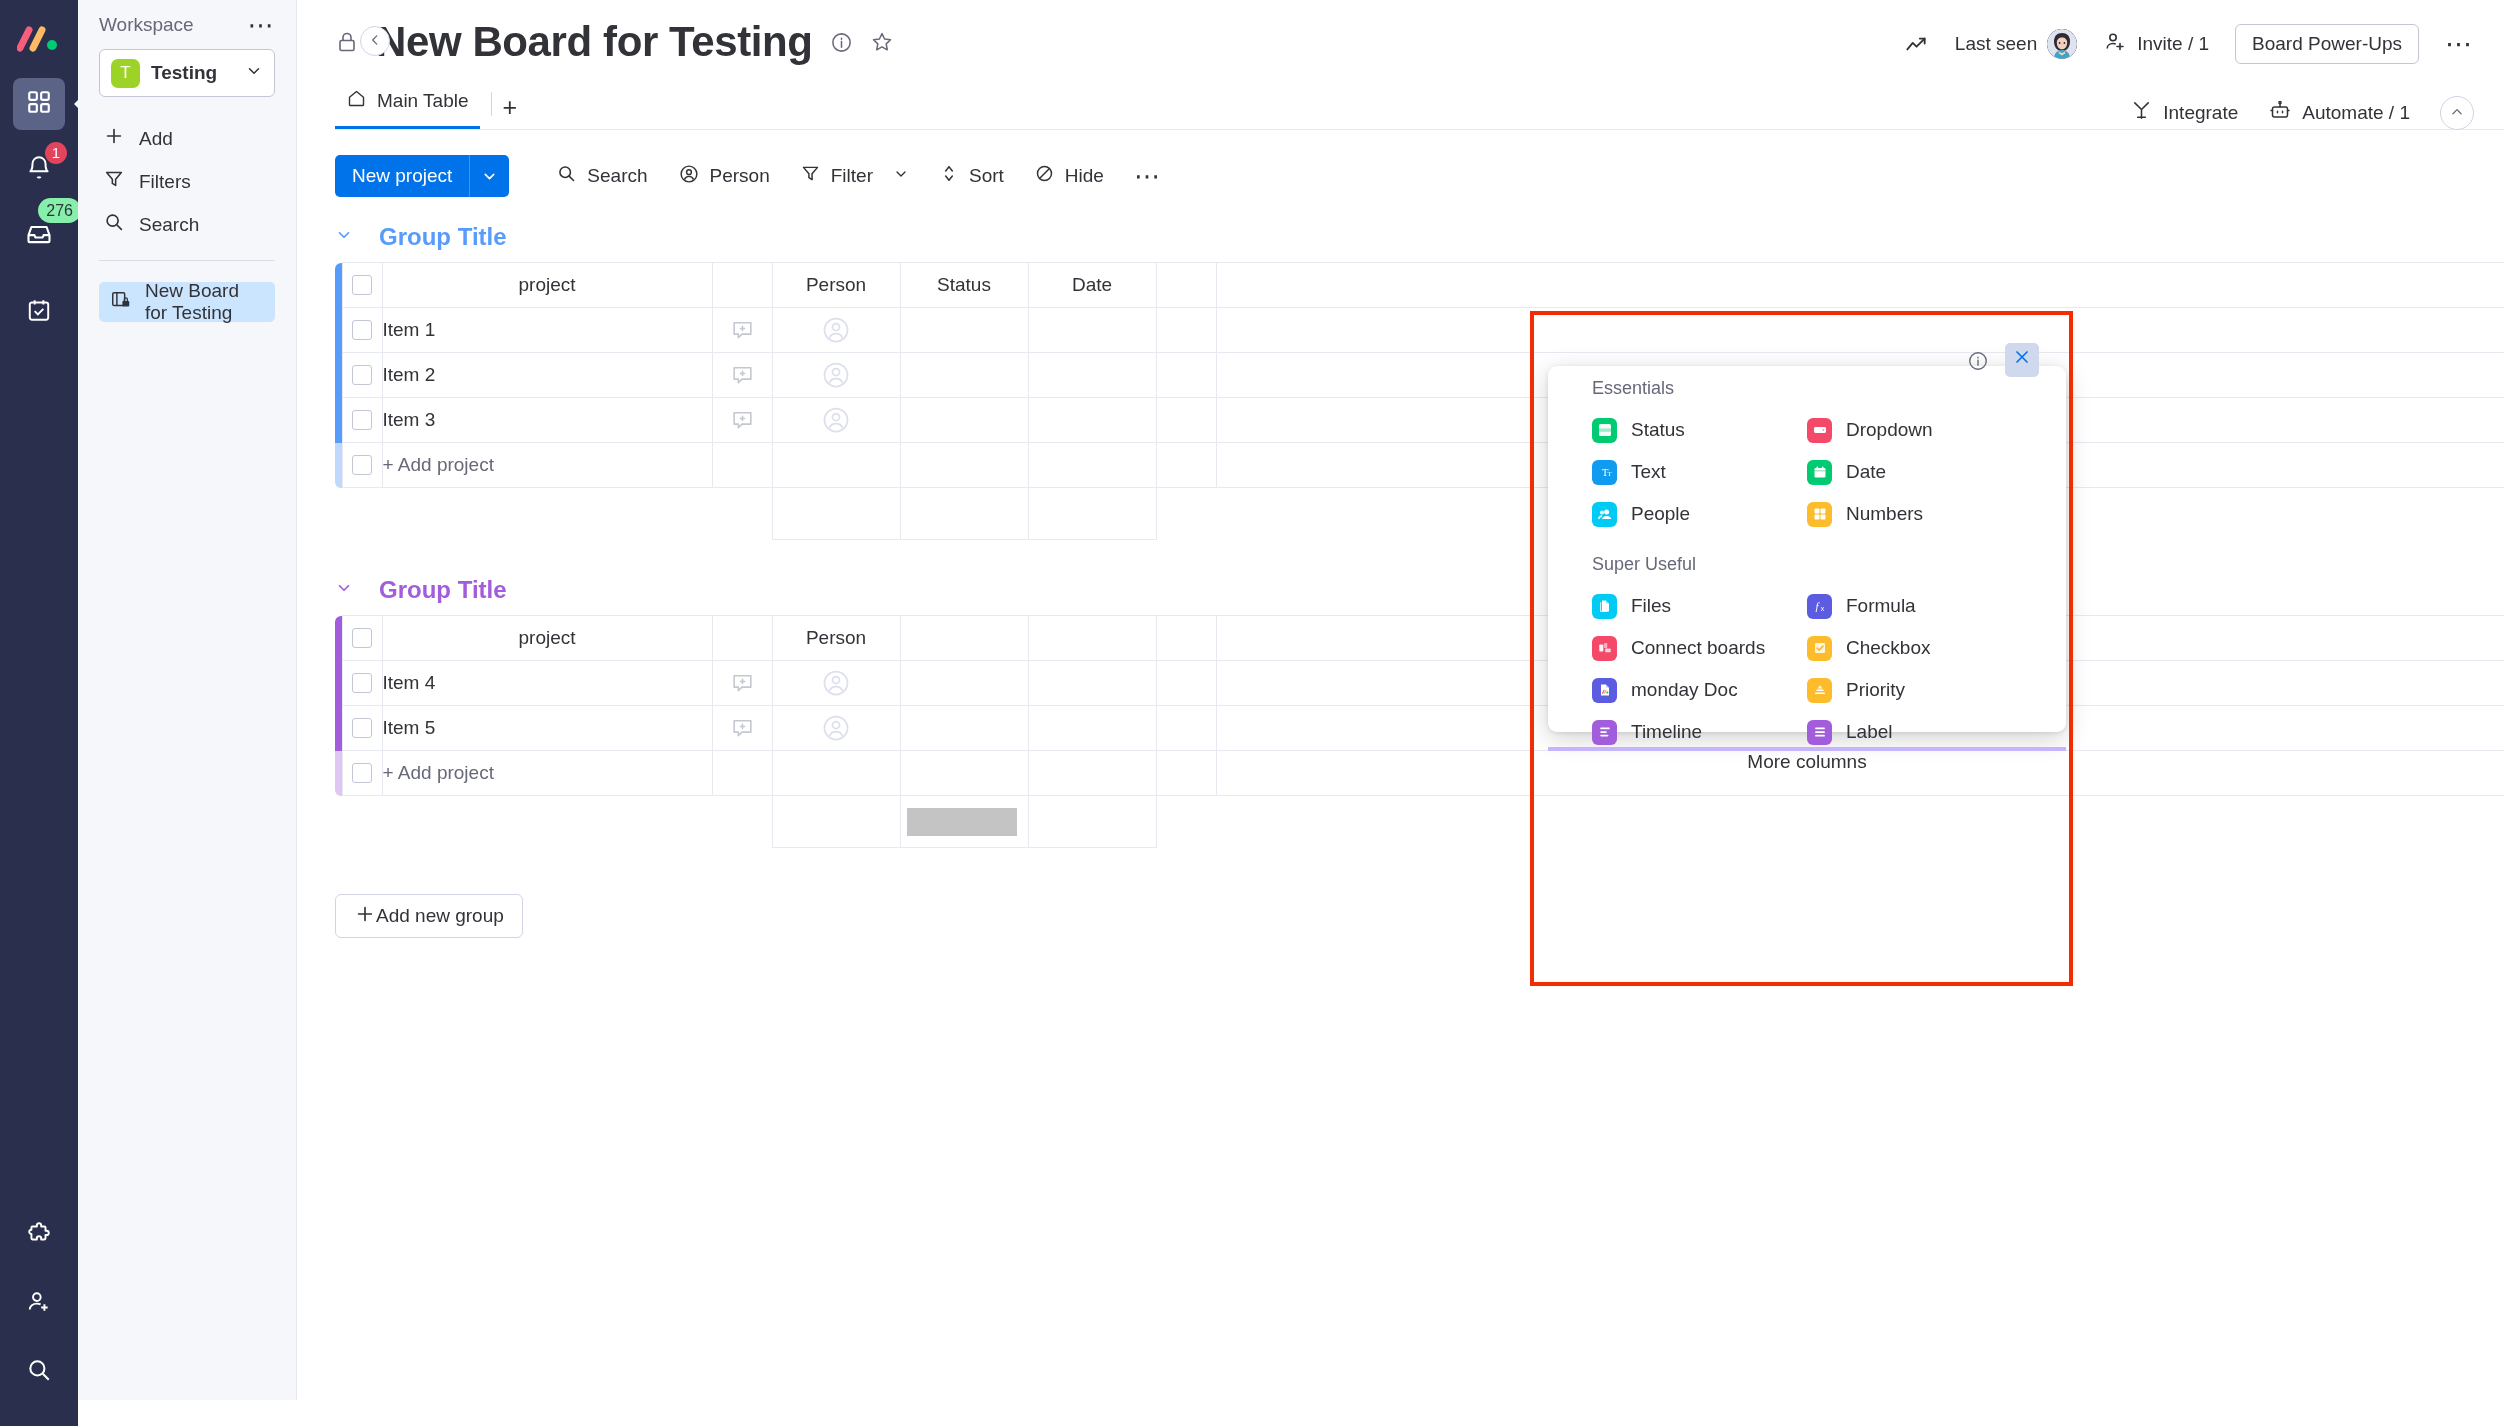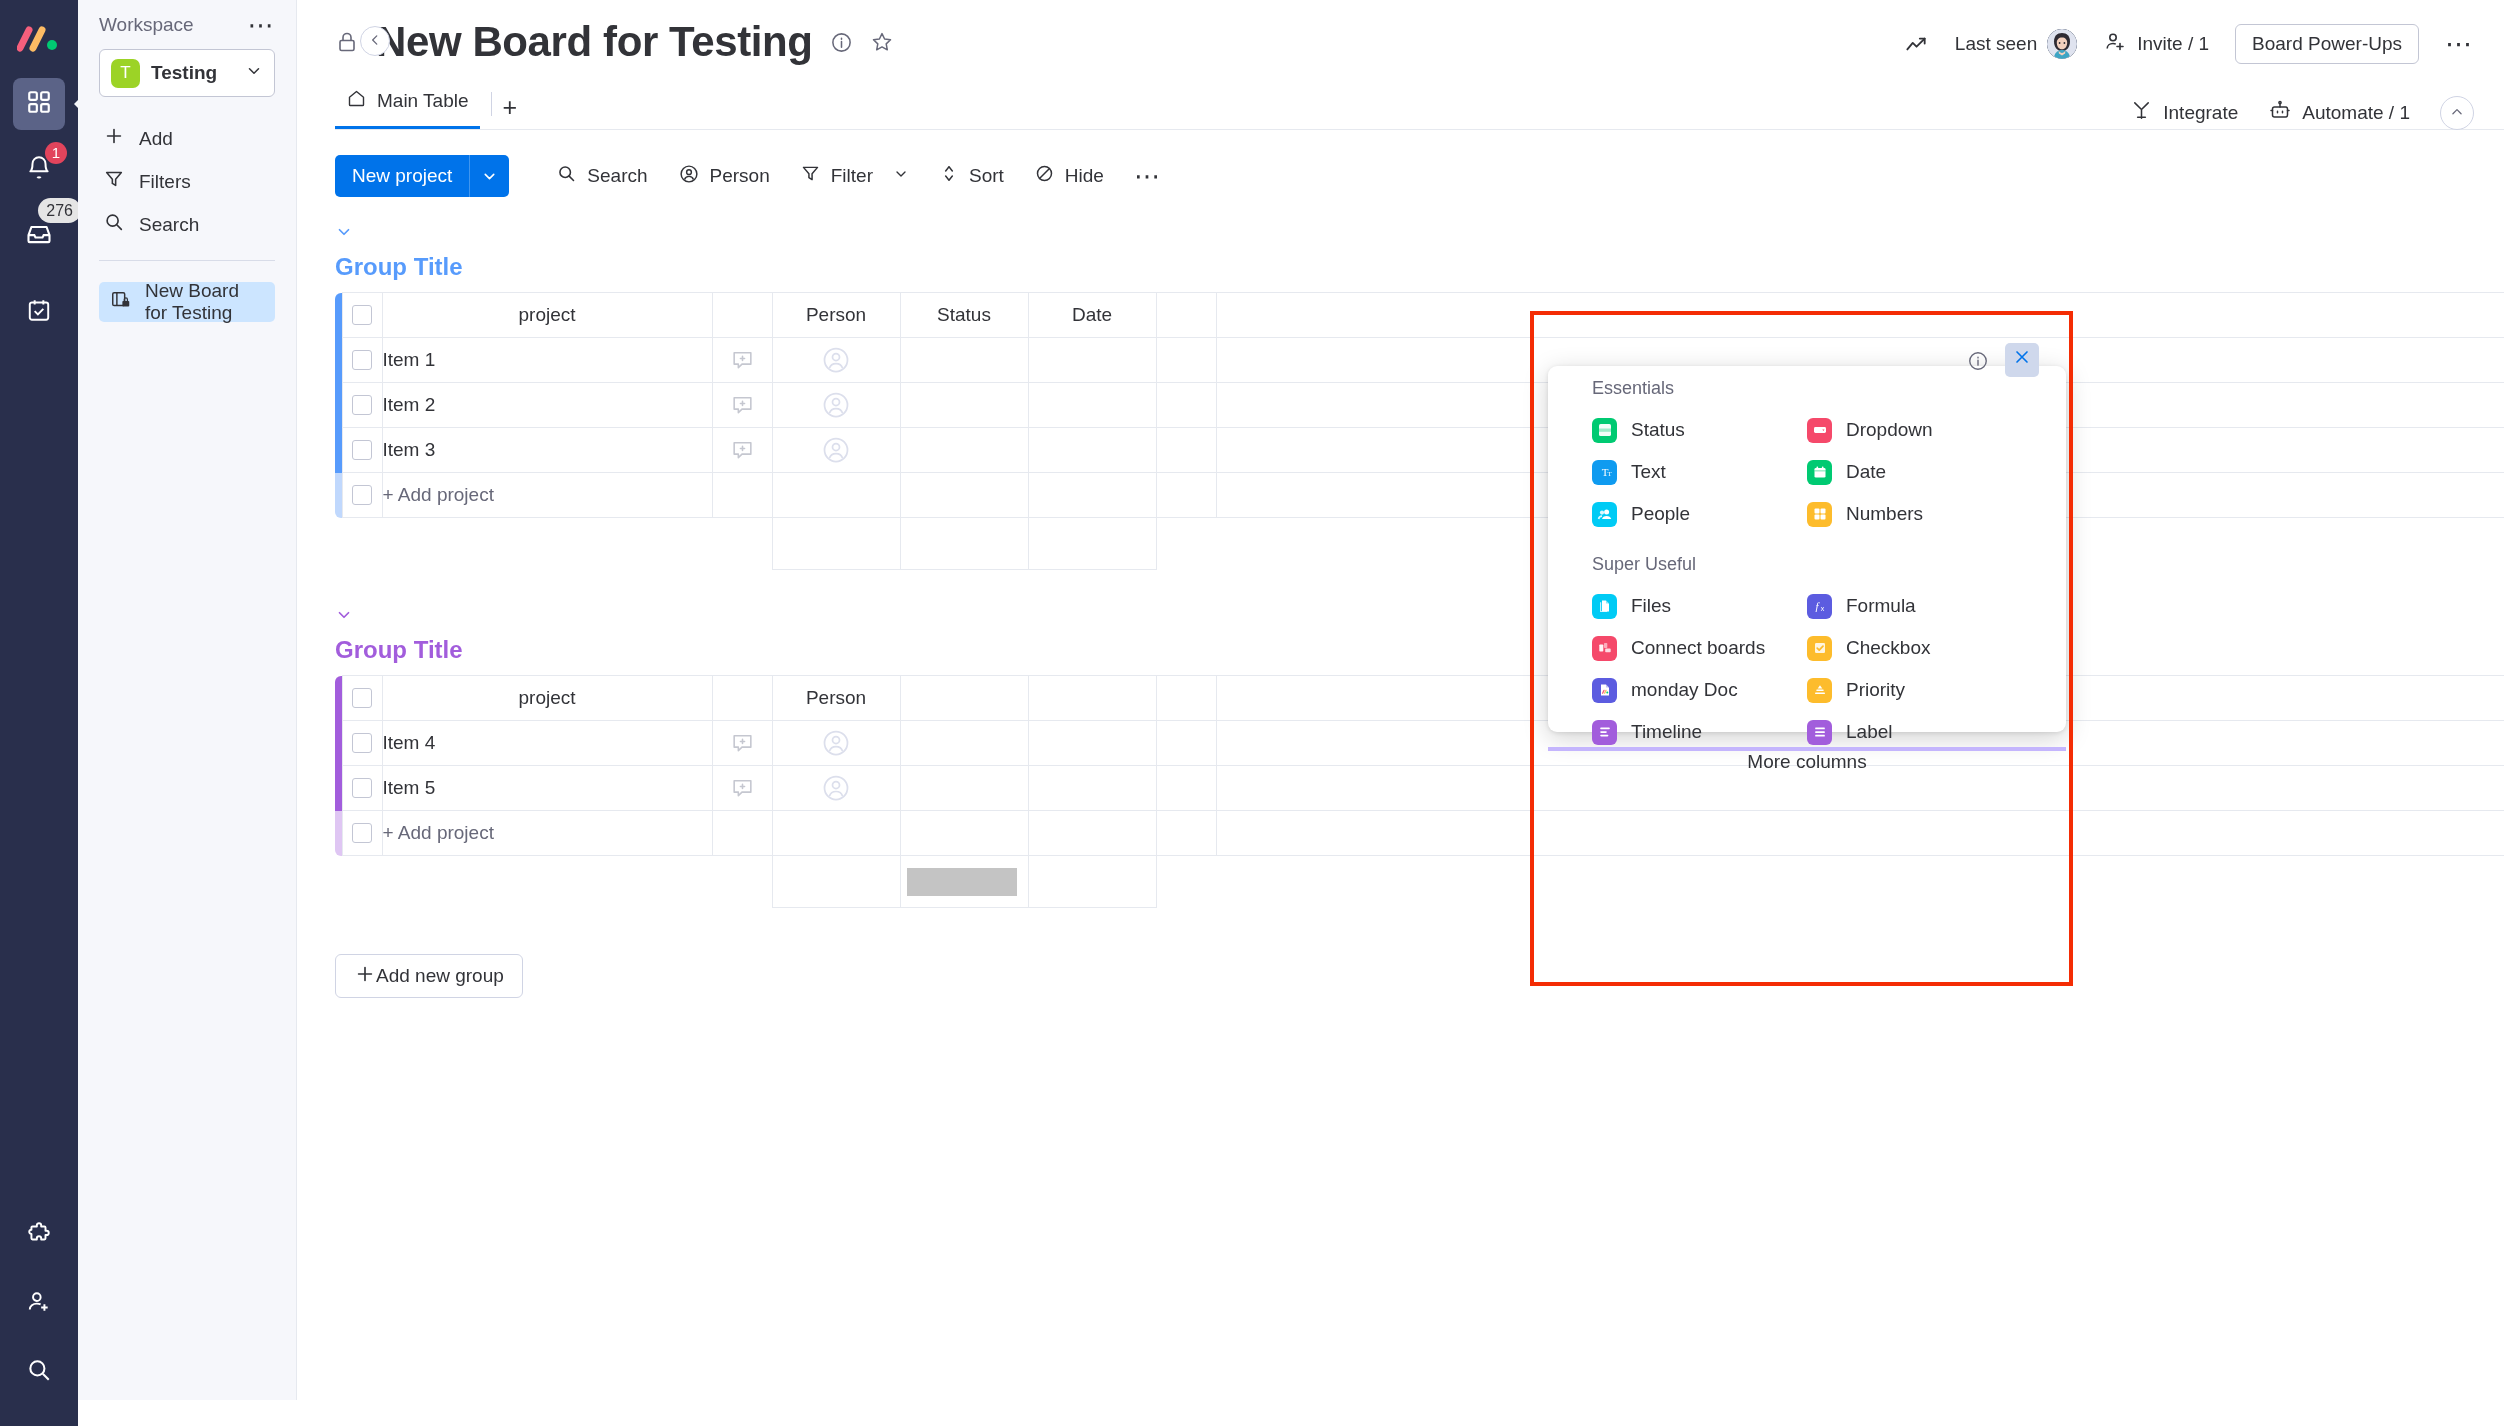--- a/index.html
+++ b/index.html
@@ -33,21 +33,21 @@
   .rail-gap-1 { margin-top: 22px; }
   .rail-gap-2 { margin-top: 14px; }
   .badge-red {
     position: absolute; top: -2px; right: -2px;
     background: #e2445c; color: #fff; border-radius: 999px;
     font-size: 15px; line-height: 22px; min-width: 22px; height: 22px;
     text-align: center; padding: 0 5px; font-weight: 400;
   }
   .badge-white {
     position: absolute; top: -12px; right: -16px;
-    background: #e5e5e5; color: #323338; border-radius: 999px;
+    background: #86efac; color: #323338; border-radius: 999px;
     font-size: 16px; line-height: 25px; height: 25px; min-width: 42px;
     text-align: center; padding: 0 8px; font-weight: 500;
   }
   .rail-bottom { position: absolute; bottom: 28px; left: 0; right: 0;
     display:flex; flex-direction:column; align-items:center; gap: 16px; }
 
   
   .sidebar {
     width: 219px; flex: 0 0 219px; height: 1400px;
     background: #f6f7fb; position: relative;
@@ -133,21 +133,21 @@
   .newproj-caret { display:flex; align-items:center; padding: 0 11px; border-left:1px solid rgba(255,255,255,.25);}
   .tb-item {
     display:flex; align-items:center; gap:10px; font-size:19px; color:#323338;
     height:38px; padding: 0 13px; border-radius:5px; cursor:pointer; margin-right:4px;
   }
   .tb-dots { font-size:26px; color:#323338; letter-spacing:2px; line-height:12px; padding: 0 13px; cursor:pointer;}
 
   
   .board-body { padding-left: 38px; position:relative; }
   .group { margin-top: 26px; }
-  .group-title-row { display:flex; gap: 7px; margin-bottom: 11px; flex-direction: column;}
+  .group-title-row { display:flex; align-items:center; gap: 26px; margin-bottom: 11px;}
   .group-caret { font-size:17px; cursor:pointer; }
   .group-title { font-size: 24px; font-weight:bold; cursor:pointer;}
 
   .tbl { border-collapse: collapse; width: 2428px; table-layout: fixed; background:#fff;}
   .tbl td, .tbl th { border: 1px solid #e6e9ef; height: 45px; padding:0; }
   .col-bar { width: 7px; border:none !important; padding:0;}
   .col-chk { width: 40px; }
   .col-proj { width: 330px; }
   .col-msg { width: 60px; }
   .col-person { width: 128px; }

